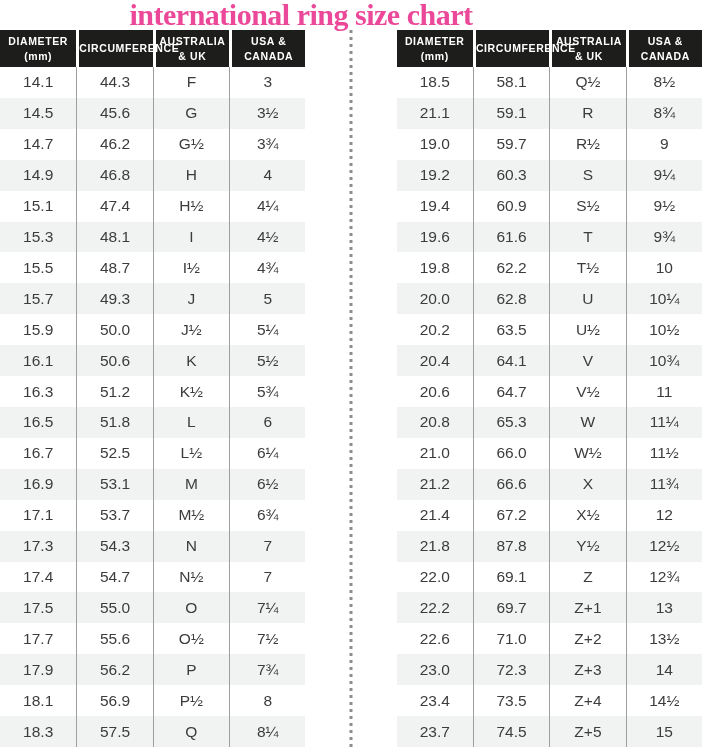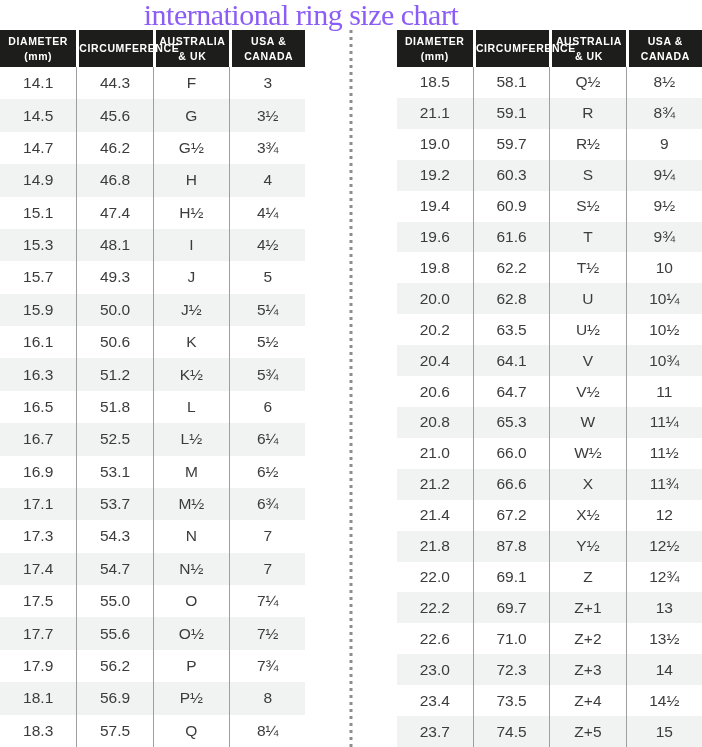--- a/index.html
+++ b/index.html
@@ -6,22 +6,22 @@
   html,body { width:702px; height:747px; background:#ffffff; overflow:hidden;
               font-family:"Liberation Sans", sans-serif; }
 
   .page { width:702px; height:747px; }
 
   .title {
     width:702px; height:30px; line-height:30px;
     padding-right:100px;              
     text-align:center;
     font-family:"Liberation Serif", serif;
-    font-weight:normal; font-size:30px; letter-spacing:-0.5px;
-    color:#8b5cf6;
+    font-weight:bold; font-size:30px; letter-spacing:-0.5px;
+    color:#ec4899;
     white-space:nowrap;
   }
 
   .tables { display:flex; flex-direction:row; width:702px; height:717px;gap:31px; }
 
   table.ring-table {
     width:335px; height:717px;
     border-collapse:separate; border-spacing:0;
     table-layout:fixed;
   }
@@ -110,20 +110,26 @@
             <td>H½</td>
             <td>4¼</td>
           </tr>
           <tr>
             <td>15.3</td>
             <td>48.1</td>
             <td>I</td>
             <td>4½</td>
           </tr>
           <tr>
+            <td>15.5</td>
+            <td>48.7</td>
+            <td>I½</td>
+            <td>4¾</td>
+          </tr>
+          <tr>
             <td>15.7</td>
             <td>49.3</td>
             <td>J</td>
             <td>5</td>
           </tr>
           <tr>
             <td>15.9</td>
             <td>50.0</td>
             <td>J½</td>
             <td>5¼</td>

